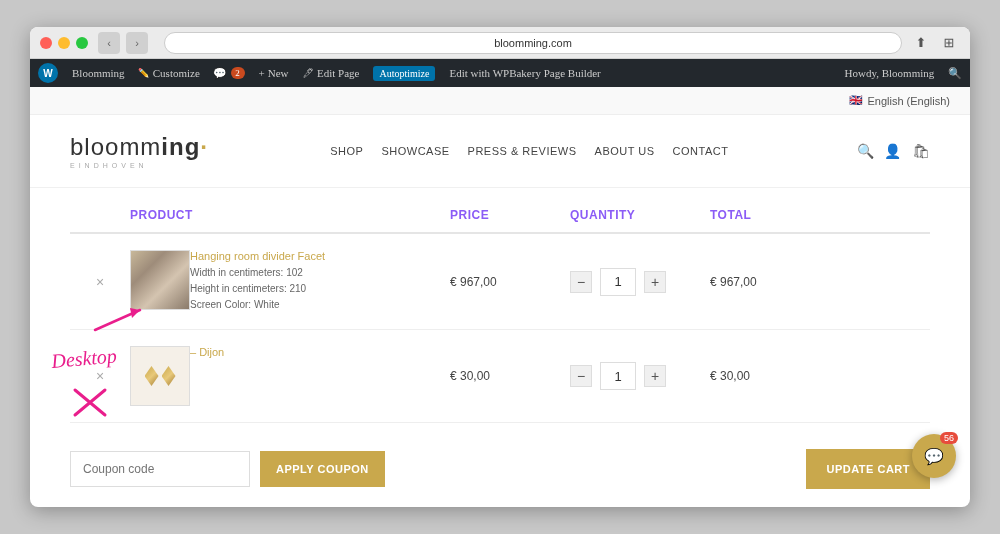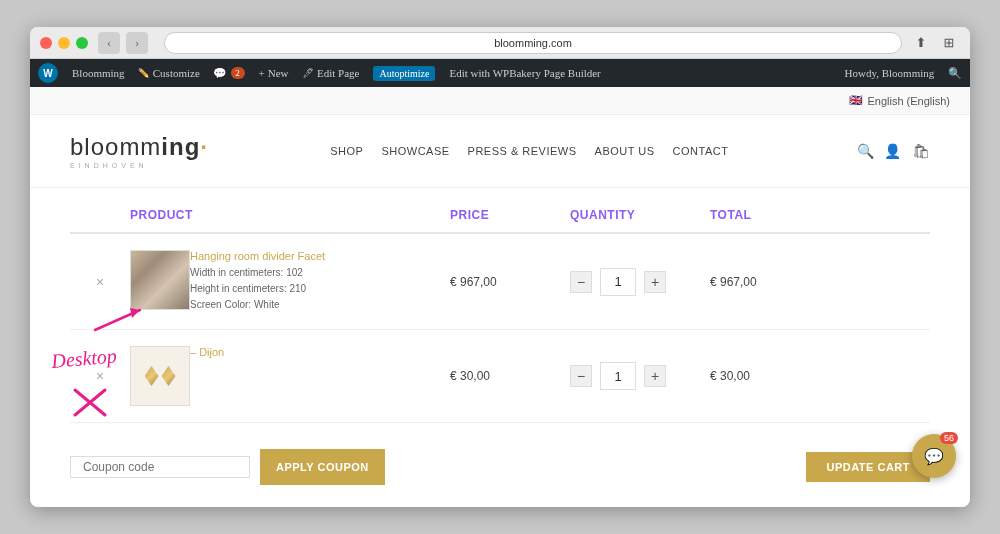--- a/index.html
+++ b/index.html
@@ -349,21 +349,21 @@
     }
 
     .coupon-area {
       display: flex;
       align-items: center;
       gap: 10px;
     }
 
     .coupon-input {
       width: 180px;
-      height: 22px;
+      height: 36px;
       border: 1px solid #ddd;
       padding: 0 12px;
       font-size: 12px;
       color: #888;
       background: #fff;
     }
 
     .apply-coupon-btn {
       height: 36px;
       padding: 0 16px;
@@ -371,21 +371,21 @@
       color: #fff;
       border: none;
       font-size: 11px;
       font-weight: 600;
       letter-spacing: 0.5px;
       cursor: pointer;
       text-transform: uppercase;
     }
 
     .update-cart-btn {
-      height: 30px;
+      height: 40px;
       padding: 0 20px;
       background: #c9a84c;
       color: #fff;
       border: none;
       font-size: 11px;
       font-weight: 600;
       letter-spacing: 0.5px;
       cursor: pointer;
       text-transform: uppercase;
     }

